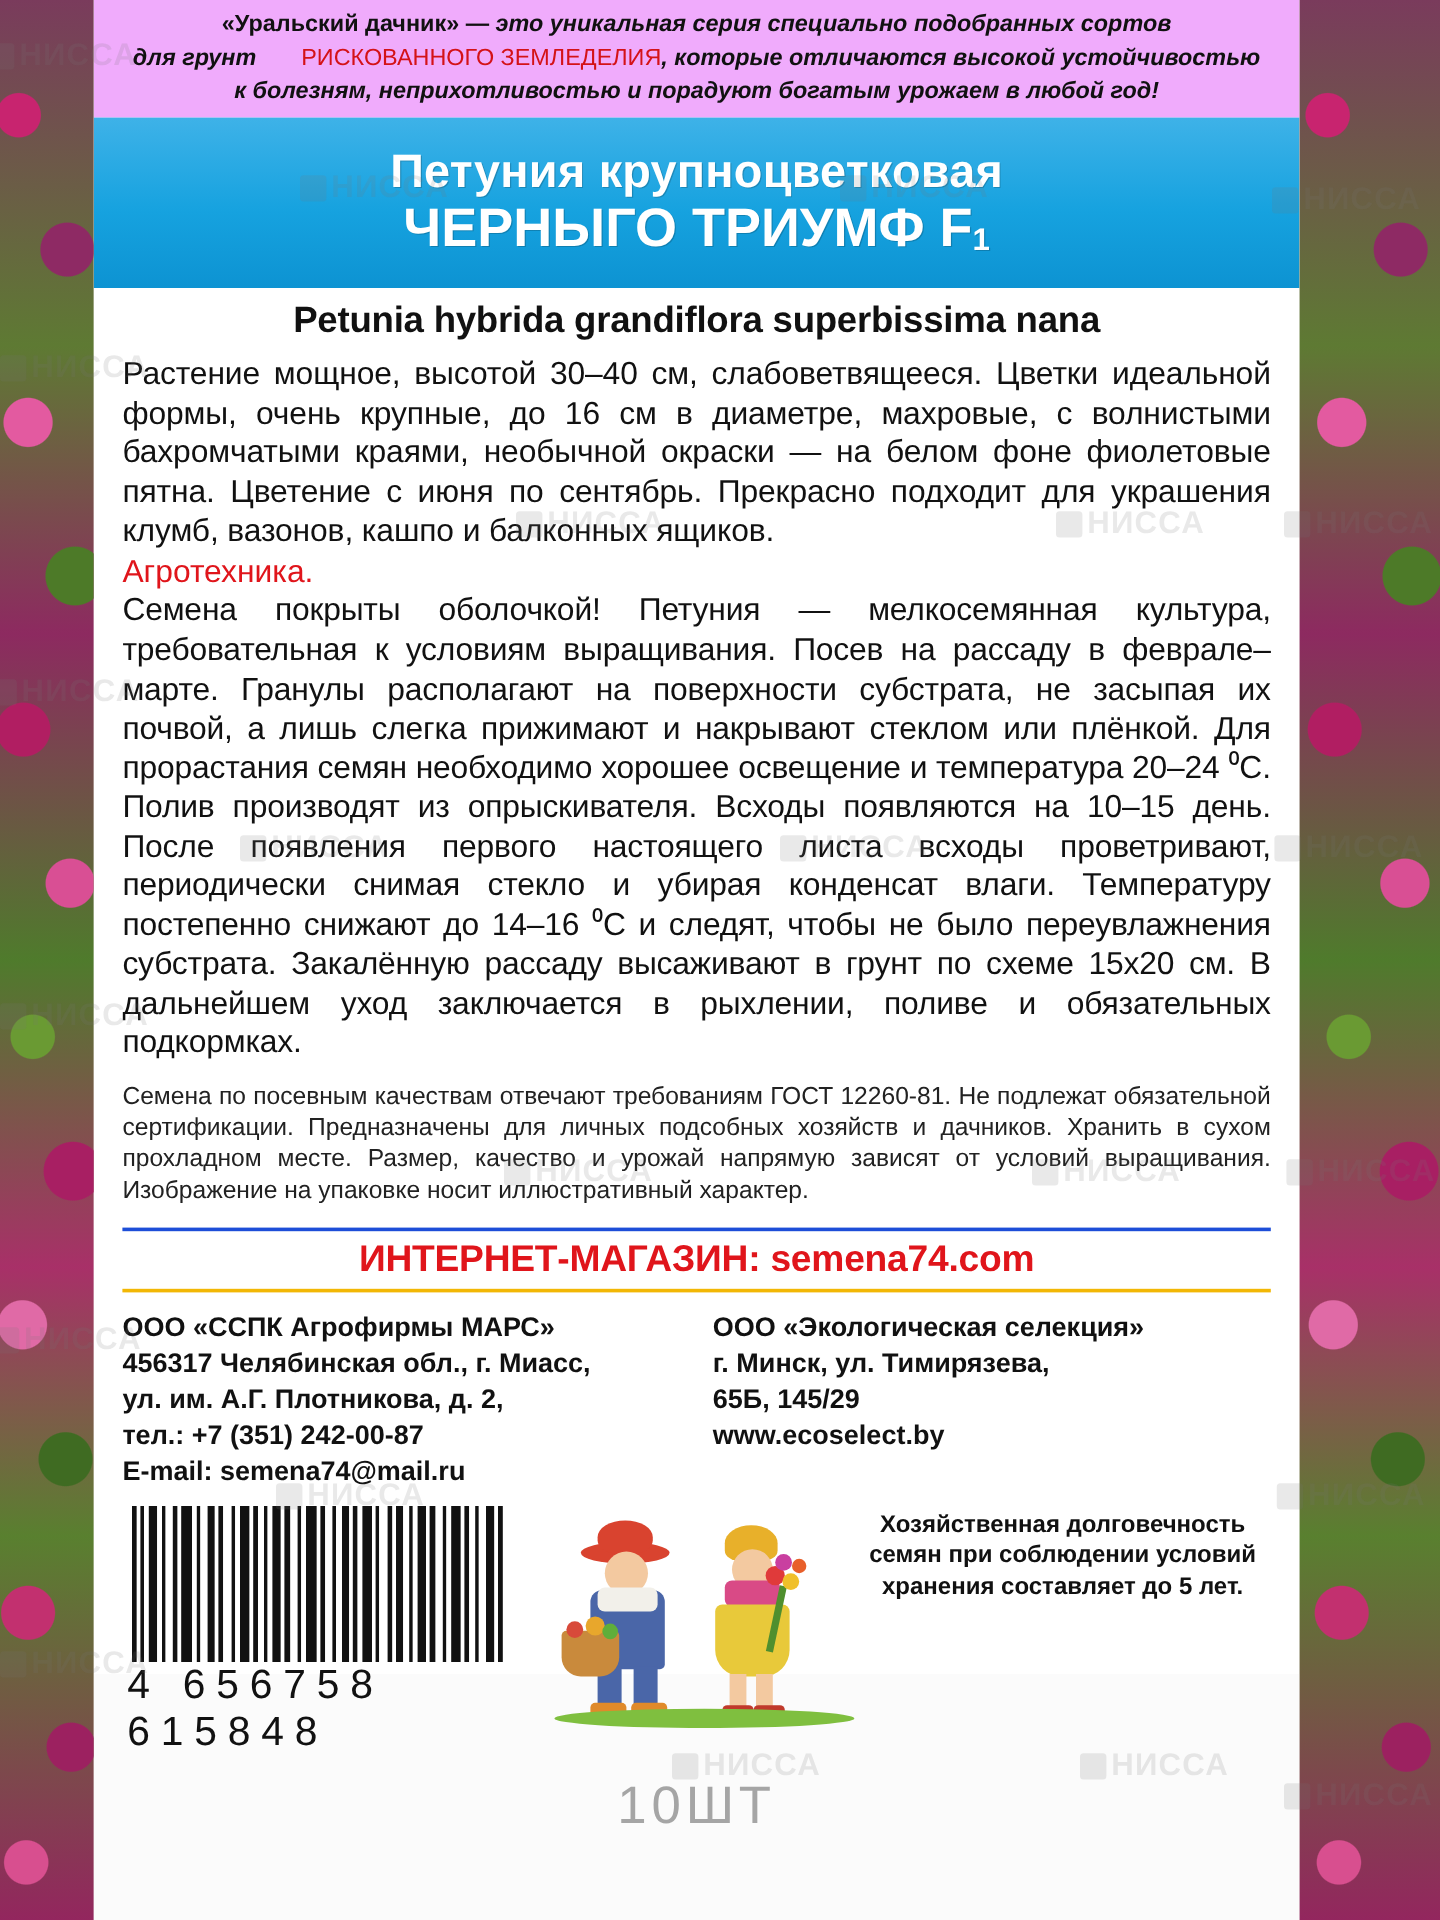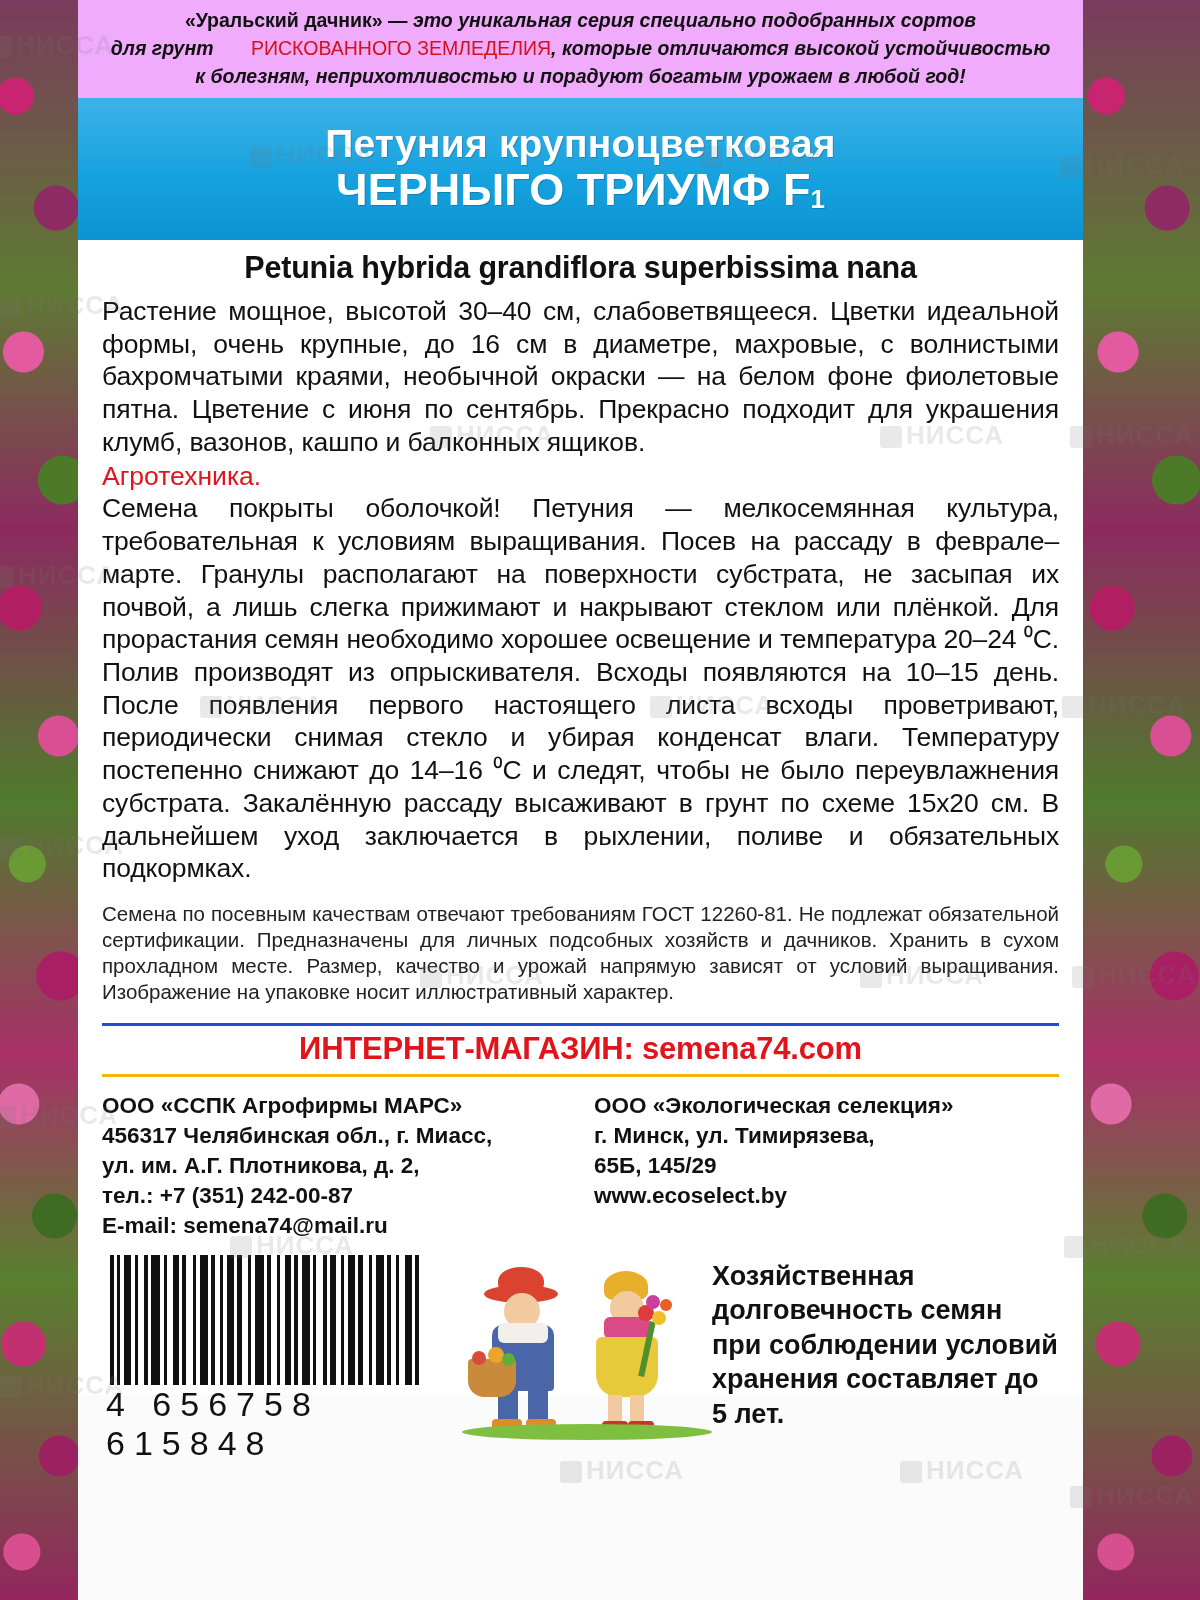--- a/index.html
+++ b/index.html
@@ -235,21 +235,22 @@
     padding-left: 4px;
     color: #111;
   }
   .gardeners {
     width: 250px;
     height: 185px;
     position: relative;
   }
   .storage {
     flex: 1;
-    font-size: 27px;
+    text-align: center;
+    font-size: 20px;
     line-height: 1.28;
     font-weight: bold;
     color: #111;
     padding-top: 4px;
   }
 
   
   .g { position: absolute; }
   .g .head { position: absolute; border-radius: 50%; background: #f3c9a0; }
   .g .hat { position: absolute; background: #d9432f; border-radius: 50% 50% 40% 40%; }
@@ -462,20 +463,21 @@
           <div style="position:absolute; left:66px; top:30px; width:14px; height:14px; background:#c93fa0; border-radius:50%;"></div>
           <div style="position:absolute; left:80px; top:34px; width:12px; height:12px; background:#e85f2a; border-radius:50%;"></div>
         </div>
         <div class="grass"></div>
       </div>
 
       <div class="storage">Хозяйственная долговечность семян при соблюдении условий хранения составляет до 5 лет.</div>
     </div>
   </div>
 
+  <div class="qty">10ШТ</div>
 </div>
 
 <div class="photo-strip left"></div>
 <div class="photo-strip right"></div>
 
 <div class="watermark-layer">
   <div class="wm" style="left:250px; top:140px;"><span class="sq"></span><span>НИССА</span></div>
   <div class="wm" style="left:700px; top:140px;"><span class="sq"></span><span>НИССА</span></div>
   <div class="wm" style="left:430px; top:420px;"><span class="sq"></span><span>НИССА</span></div>
   <div class="wm" style="left:880px; top:420px;"><span class="sq"></span><span>НИССА</span></div>

